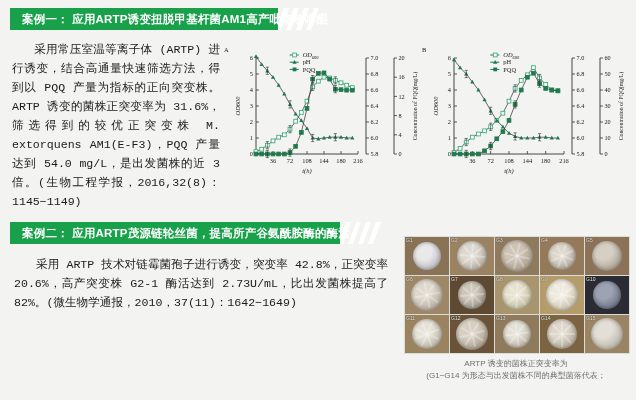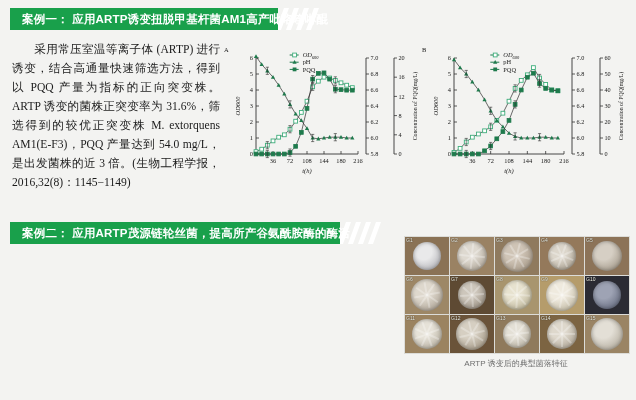--- a/index.html
+++ b/index.html
@@ -46,21 +46,21 @@
   #banner2{left:10px;top:222px;width:330px;}
   #banner2 .stripes{left:330px;}
 
   
   .para{
     position:absolute;
     font-size:11.6px;
     line-height:19px;
     color:#1b1b1b;
     text-align:justify;
-    font-family:Liberation Serif, serif;
+    font-family:Liberation Mono, monospace;
   }
   #para1{left:12px;top:40px;width:208px;}
   #para2{left:14px;top:255px;width:374px;}
   .para .ind{display:inline-block;width:22px;}
 
   
   .chartwrap{position:absolute;top:42px;}
   #chartA{left:222px;width:200px;height:148px;}
   #chartB{left:420px;width:208px;height:148px;}
   .chartwrap svg{display:block;}
@@ -469,20 +469,23 @@
   <div class="banner" id="banner2">
     <span class="btext">案例二： 应用ARTP茂源链轮丝菌，提高所产谷氨酰胺酶的酶活</span>
     <span class="stripes">
         <i></i>
         <i></i>
         <i></i>
         <i></i>
       </span>
   </div>
 
+  <div class="para" id="para2">
+    <span class="ind"></span><span>采用 ARTP 技术对链霉菌孢子进行诱变，突变率 42.8%，正突变率 20.6%，高产突变株 G2-1 酶活达到 2.73U/mL，比出发菌株提高了 82%。(微生物学通报，2010，37(11)：1642−1649)</span>
+  </div>
 
   <div id="colonygrid">
       <div class="cell" style="background: rgb(138, 114, 85);">
         <span class="lbl">G1</span>
         <div class="colony" style="width: 28px; height: 28px; background: radial-gradient(circle at 38% 34%, rgb(233, 233, 234) 0%, rgb(233, 233, 234) 32%, rgb(185, 185, 189) 78%, rgba(0, 0, 0, 0.45) 100%); box-shadow: rgba(0, 0, 0, 0.35) 0px 0px 4px inset;"></div>
       </div>
       <div class="cell" style="background: rgb(154, 130, 99);">
         <span class="lbl">G2</span>
         <div class="colony" style="width: 30px; height: 30px; background: radial-gradient(circle at 38% 34%, rgb(222, 217, 208) 0%, rgb(222, 217, 208) 32%, rgb(178, 169, 156) 78%, rgba(0, 0, 0, 0.45) 100%); box-shadow: rgba(0, 0, 0, 0.35) 0px 0px 4px inset;"></div>
         <div class="notch" style="width: 1.5px; height: 12.6px; left: 50%; top: 50%; transform-origin: center top; transform: translate(-50%, 0px) rotate(7deg); z-index: 3; opacity: 0.5;"></div>
@@ -622,16 +625,17 @@
         <div class="notch" style="width: 1.5px; height: 12.6px; left: 50%; top: 50%; transform-origin: center top; transform: translate(-50%, 0px) rotate(361deg); z-index: 3; opacity: 0.5;"></div>
         <div class="notch" style="width: 1.5px; height: 12.6px; left: 50%; top: 50%; transform-origin: center top; transform: translate(-50%, 0px) rotate(406deg); z-index: 3; opacity: 0.5;"></div>
       </div>
       <div class="cell" style="background: rgb(154, 132, 100);">
         <span class="lbl">G15</span>
         <div class="colony" style="width: 32px; height: 32px; background: radial-gradient(circle at 38% 34%, rgb(227, 223, 214) 0%, rgb(227, 223, 214) 32%, rgb(183, 176, 162) 78%, rgba(0, 0, 0, 0.45) 100%); box-shadow: rgba(0, 0, 0, 0.35) 0px 0px 4px inset;"></div>
       </div>
     </div>
 
   <div class="gridcap">
-    <div>ARTP 诱变后的典型菌落特征</div>
+    <div>ARTP 诱变的菌株正突变率为</div>
+    <div>(G1−G14 为形态与出发菌株不同的典型菌落代表；</div>
   </div>
 
 </div>
 
 </body></html>

